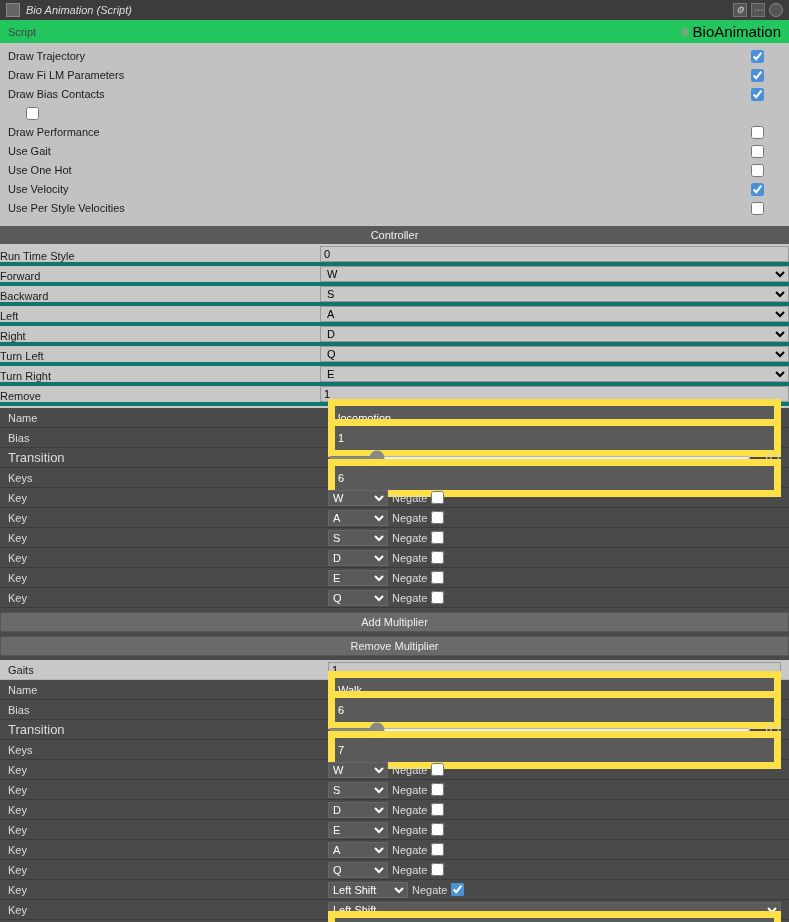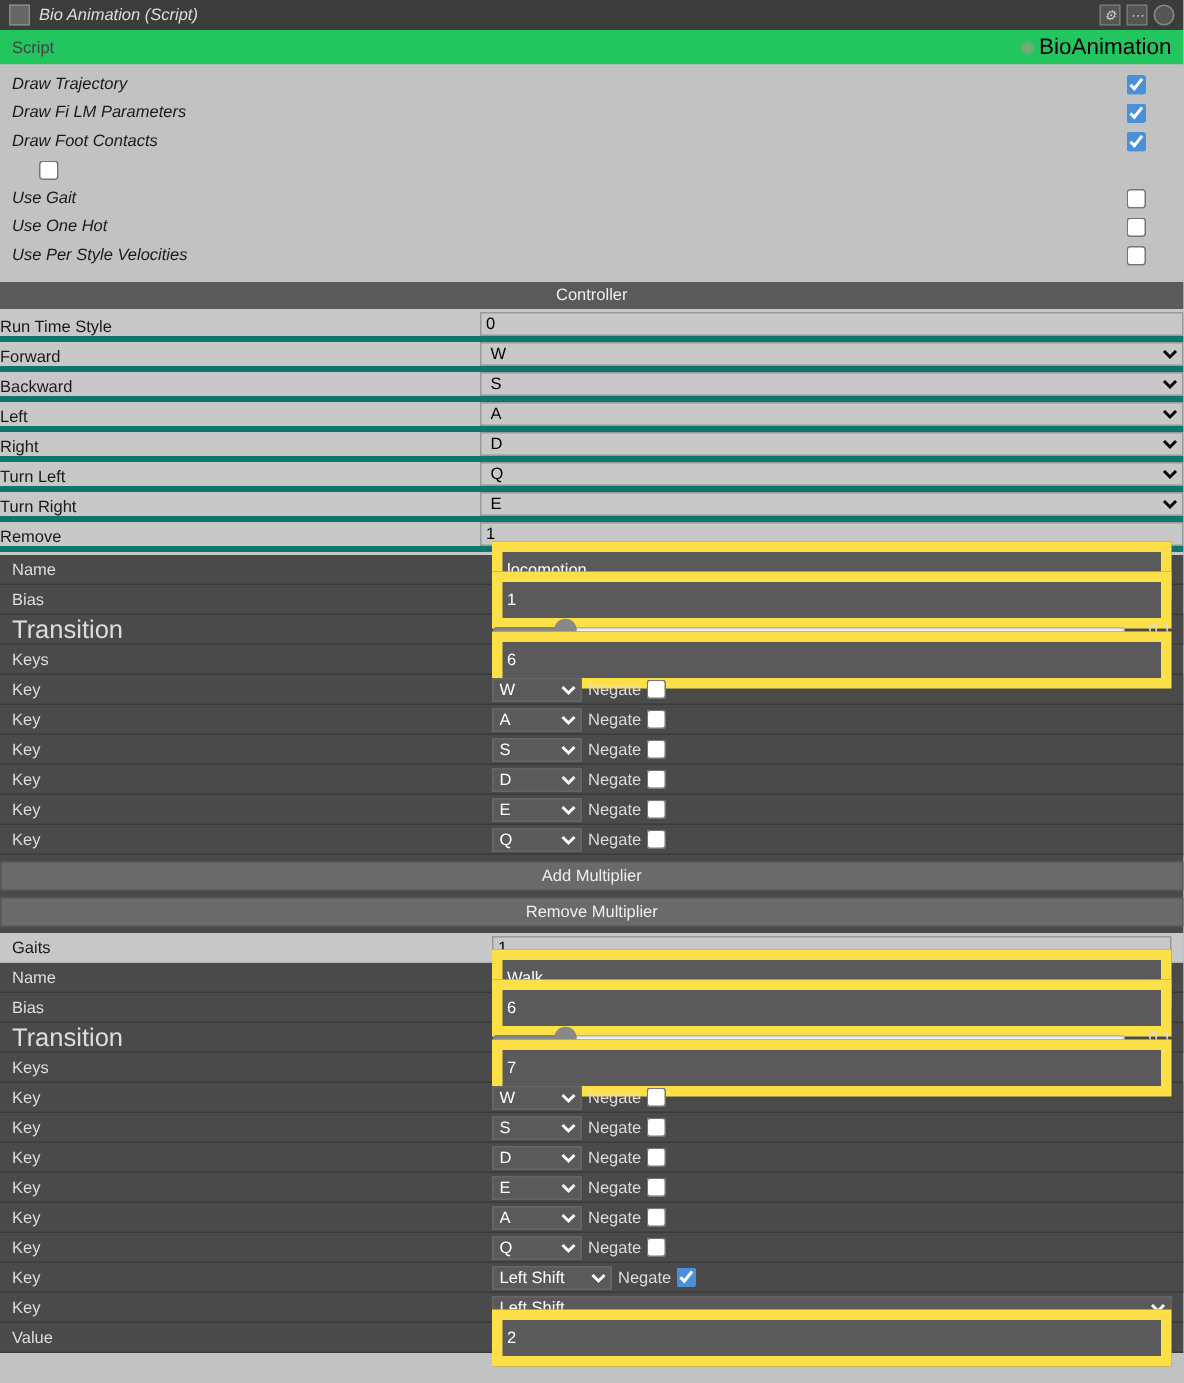--- a/index.html
+++ b/index.html
@@ -44,21 +44,20 @@
     .option-row {
       display: flex;
       align-items: center;
       height: 18px;
       margin-bottom: 1px;
     }
     .option-label {
       flex: 1;
       font-size: 11px;
       color: #1a1a1a;
-      font-style: italic;
     }
     .checkbox-area {
       width: 48px;
       display: flex;
       justify-content: center;
     }
     input[type="checkbox"] {
       width: 13px; height: 13px;
       margin: 0;
       cursor: pointer;
@@ -140,21 +139,21 @@
     .slider-row {
       display: flex;
       align-items: center;
       height: 20px;
       padding: 0 8px;
       background: #4a4a4a;
       border-bottom: 1px solid #3a3a3a;
     }
     .slider-label {
       width: 320px;
-      font-size: 17px;
+      font-size: 13px;
       color: #ddd;
     }
     .slider-track {
       flex: 1;
       display: flex;
       align-items: center;
       gap: 6px;
     }
     input[type="range"] {
       flex: 1;
@@ -306,40 +305,52 @@
         <input type="checkbox" checked="" style="">
       </div>
     </div>
     <div class="option-row">
       <span class="option-label">Draw Fi LM Parameters</span>
       <div class="checkbox-area">
         <input type="checkbox" checked="" style="">
       </div>
     </div>
     <div class="option-row">
-      <span class="option-label">Draw Foot Contacts</span>
+      <span class="option-label">Draw Bias Contacts</span>
       <div class="checkbox-area">
         <input type="checkbox" checked="" style="">
       </div>
     </div>
     <div class="option-row">
       <div class="checkbox-area">
         <input type="checkbox" style="">
       </div>
     </div>
     <div class="option-row">
+      <span class="option-label">Draw Performance</span>
+      <div class="checkbox-area">
+        <input type="checkbox" style="">
+      </div>
+    </div>
+    <div class="option-row">
       <span class="option-label">Use Gait</span>
       <div class="checkbox-area">
         <input type="checkbox" style="">
       </div>
     </div>
     <div class="option-row">
       <span class="option-label">Use One Hot</span>
       <div class="checkbox-area">
         <input type="checkbox" style="">
+      </div>
+    </div>
+    <div class="option-row">
+      <span class="option-label">Use Velocity</span>
+      <div class="checkbox-area">
+        <input type="checkbox" checked="" style="">
       </div>
     </div>
     <div class="option-row">
       <span class="option-label">Use Per Style Velocities</span>
       <div class="checkbox-area">
         <input type="checkbox" style="">
       </div>
     </div>
   </div>
 

